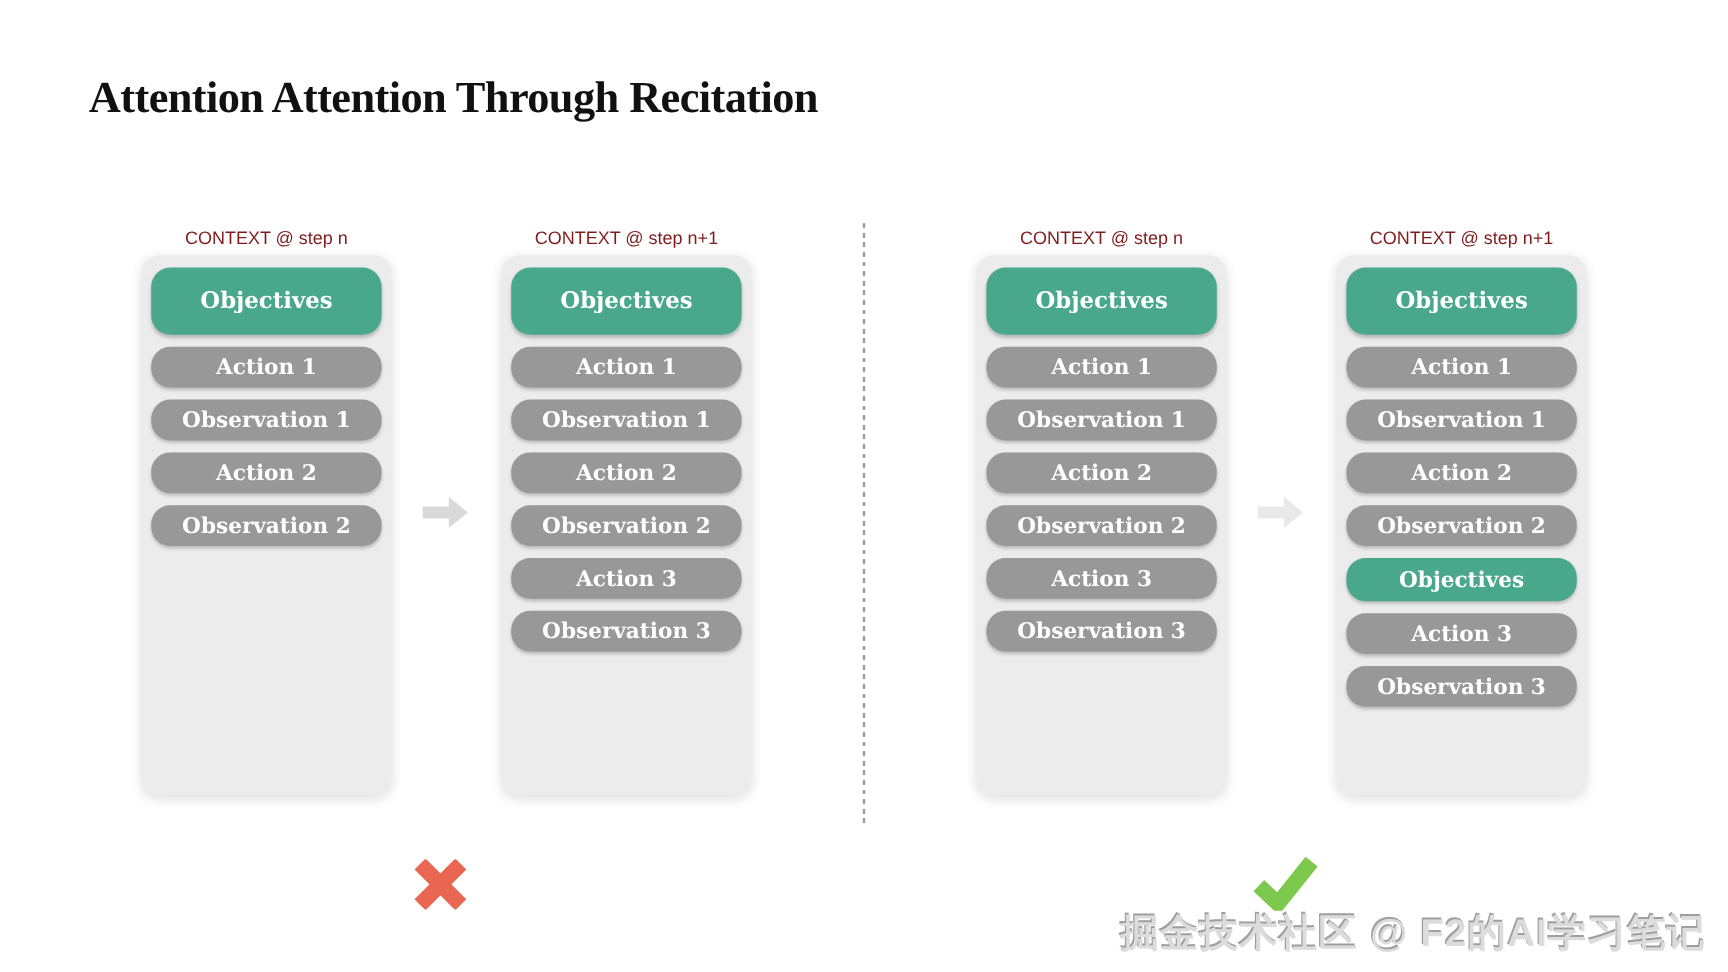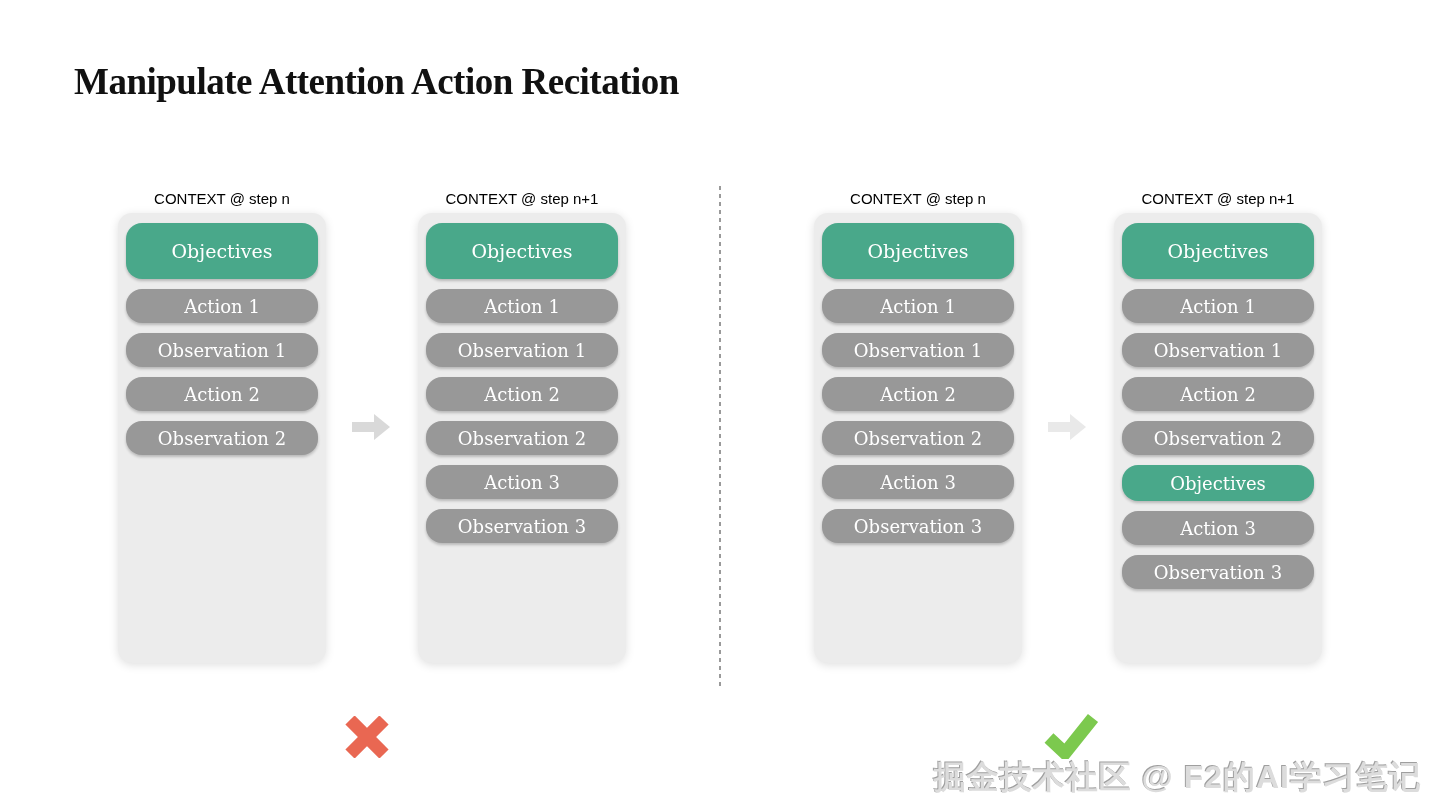--- a/index.html
+++ b/index.html
@@ -28,21 +28,21 @@
     letter-spacing: -0.5px;
     color: #111111;
     white-space: nowrap;
   }
   .col-header {
     position: absolute;
     top: 190px;
     width: 208px;
     text-align: center;
     font-size: 15px;
-    color: #000000;
+    color: #7f1d1d;
     white-space: nowrap;
   }
   .panel {
     position: absolute;
     top: 213px;
     width: 208px;
     height: 450px;
     background: var(--panel_bg, #ececec);
     border-radius: 14px;
     box-shadow: 0 2px 10px rgba(0,0,0,0.13);
@@ -55,20 +55,21 @@
     border-radius: 16px;
     background: var(--block, #989898);
     color: #ffffff;
     font-family: "DejaVu Serif", serif;
     font-size: 18px;
     display: flex;
     align-items: center;
     justify-content: center;
     box-shadow: 0 2px 3px rgba(0,0,0,0.22);
     white-space: nowrap;
+    font-weight: bold;
   }
   .block.objective {
     background: var(--objective, #49a88a);
     height: 36px;
   }
   .block.tall {
     height: 56px;
     font-size: 19px;
   }
   .arrow {
@@ -102,21 +103,21 @@
     color: #dcdcdc;
     text-shadow: -1px -1px 0 #9f9f9f, 1px 1px 1px #ffffff;
     white-space: nowrap;
   }
 </style>
 </head>
 <body>
 
 <div class="canvas">
 
-  <h1 class="title">Manipulate Attention Action Recitation</h1>
+  <h1 class="title">Attention Attention Through Recitation</h1>
 
   <div class="col-header" style="left:118px">CONTEXT @ step n</div>
   <div class="col-header" style="left:418px">CONTEXT @ step n+1</div>
   <div class="col-header" style="left:814px">CONTEXT @ step n</div>
   <div class="col-header" style="left:1114px">CONTEXT @ step n+1</div>
 
   <div class="panel" style="left:118px">
       <div class="block objective tall">Objectives</div>
       <div class="block">Action 1</div>
       <div class="block">Observation 1</div>

